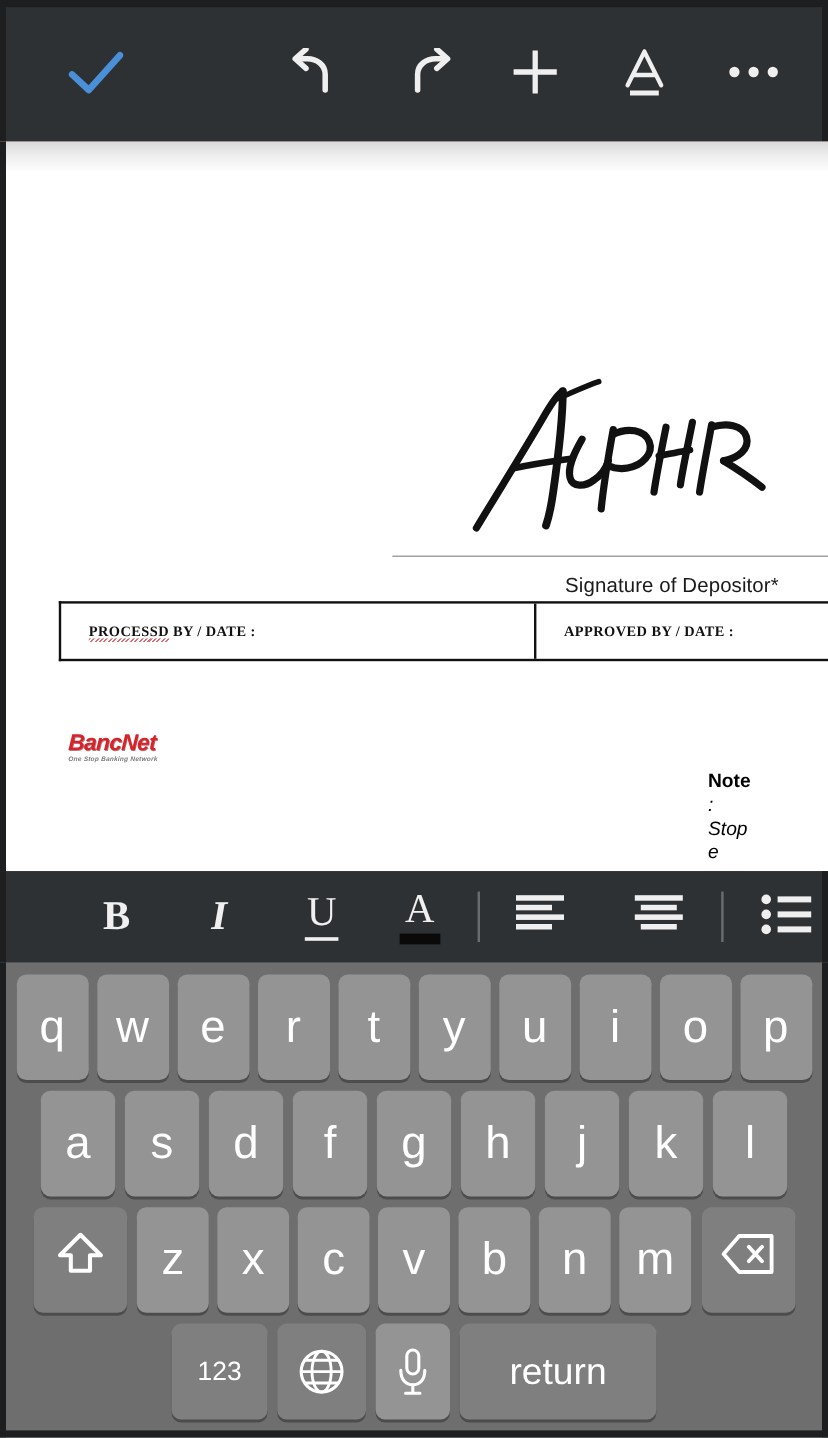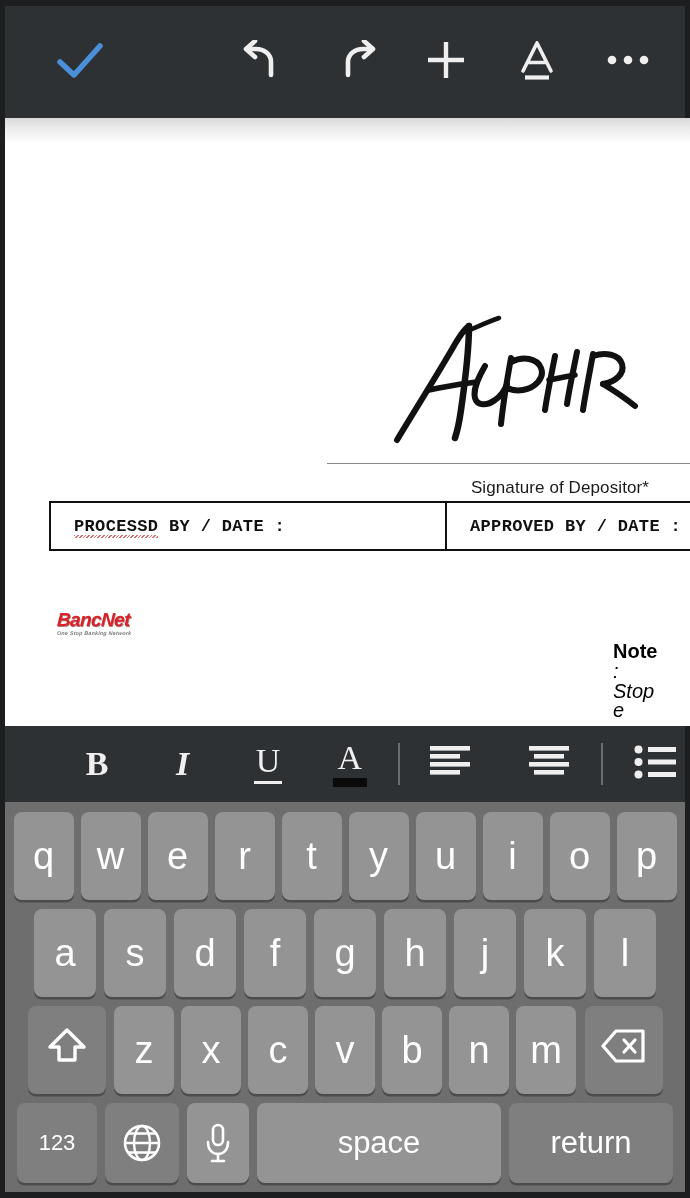--- a/index.html
+++ b/index.html
@@ -67,22 +67,22 @@
     border:2.5px solid #111;border-right:none;box-sizing:border-box;
     display:flex;background:#fff;
   }
   .tbl-cell{
     display:flex;align-items:center;box-sizing:border-box;
     padding-left:23px;position:relative;
   }
   .tbl-cell.c1{width:396px;border-right:2.5px solid #111;}
   .tbl-cell.c2{flex:1;}
   .cell-txt{
-    font-size:17px;font-weight:bold;color:#111;letter-spacing:.35px;
-    font-family:Liberation Mono, monospace;
+    font-size:12px;font-weight:bold;color:#111;letter-spacing:.35px;
+    font-family:Liberation Serif, serif;
   }
   .misspell{
     position:relative;
     border-bottom:2px solid transparent;
     background-image:repeating-linear-gradient(135deg,#e06a72 0 1.2px,transparent 1.2px 2.6px);
     background-size:100% 3px;background-repeat:repeat-x;background-position:0 100%;
     padding-bottom:2px;
   }
 
   
@@ -97,22 +97,22 @@
     transform:skewX(-3deg);
   }
   .bn-sub{
     font-style:italic;font-weight:bold;font-size:5.4px;color:#7b7b7b;
     letter-spacing:.2px;margin-top:1px;line-height:6px;
     transform:skewX(-3deg);
   }
 
   
   .note{
-    position:absolute;left:608px;top:524px;width:50px;
-    font-size:20px;line-height:19.8px;color:#000;
+    position:absolute;left:585px;top:524px;width:50px;
+    font-size:16px;line-height:19.8px;color:#000;
   }
   .note-t{font-weight:bold;}
   .note-b{font-style:italic;}
 
   
   .fmtbar{
     position:absolute;left:0;top:726px;width:690px;height:76px;
     background:#2e3134;
     border-left:5px solid #1c1e20;border-right:5px solid #1c1e20;
     box-sizing:border-box;
@@ -415,19 +415,18 @@
       </div>
       <div class="k-bot k-mic">
         <span>
           <svg width="30" height="42" viewBox="0 0 30 42">
             <rect x="10" y="3" width="10" height="20" rx="5" fill="none" stroke="#ffffff" stroke-width="2.6"></rect>
             <path d="M5 20 C5 28 9.5 32 15 32 C20.5 32 25 28 25 20" fill="none" stroke="#ffffff" stroke-width="2.6" stroke-linecap="round"></path>
             <path d="M15 32 L15 39 M9 39 L21 39" stroke="#ffffff" stroke-width="2.6" stroke-linecap="round"></path>
           </svg>
         </span>
       </div>
-      <div class="k-bot k-space">space</div>
       <div class="k-bot k-return">return</div>
     </div>
 
   </div>
 
 </div>
 
 </body></html>

